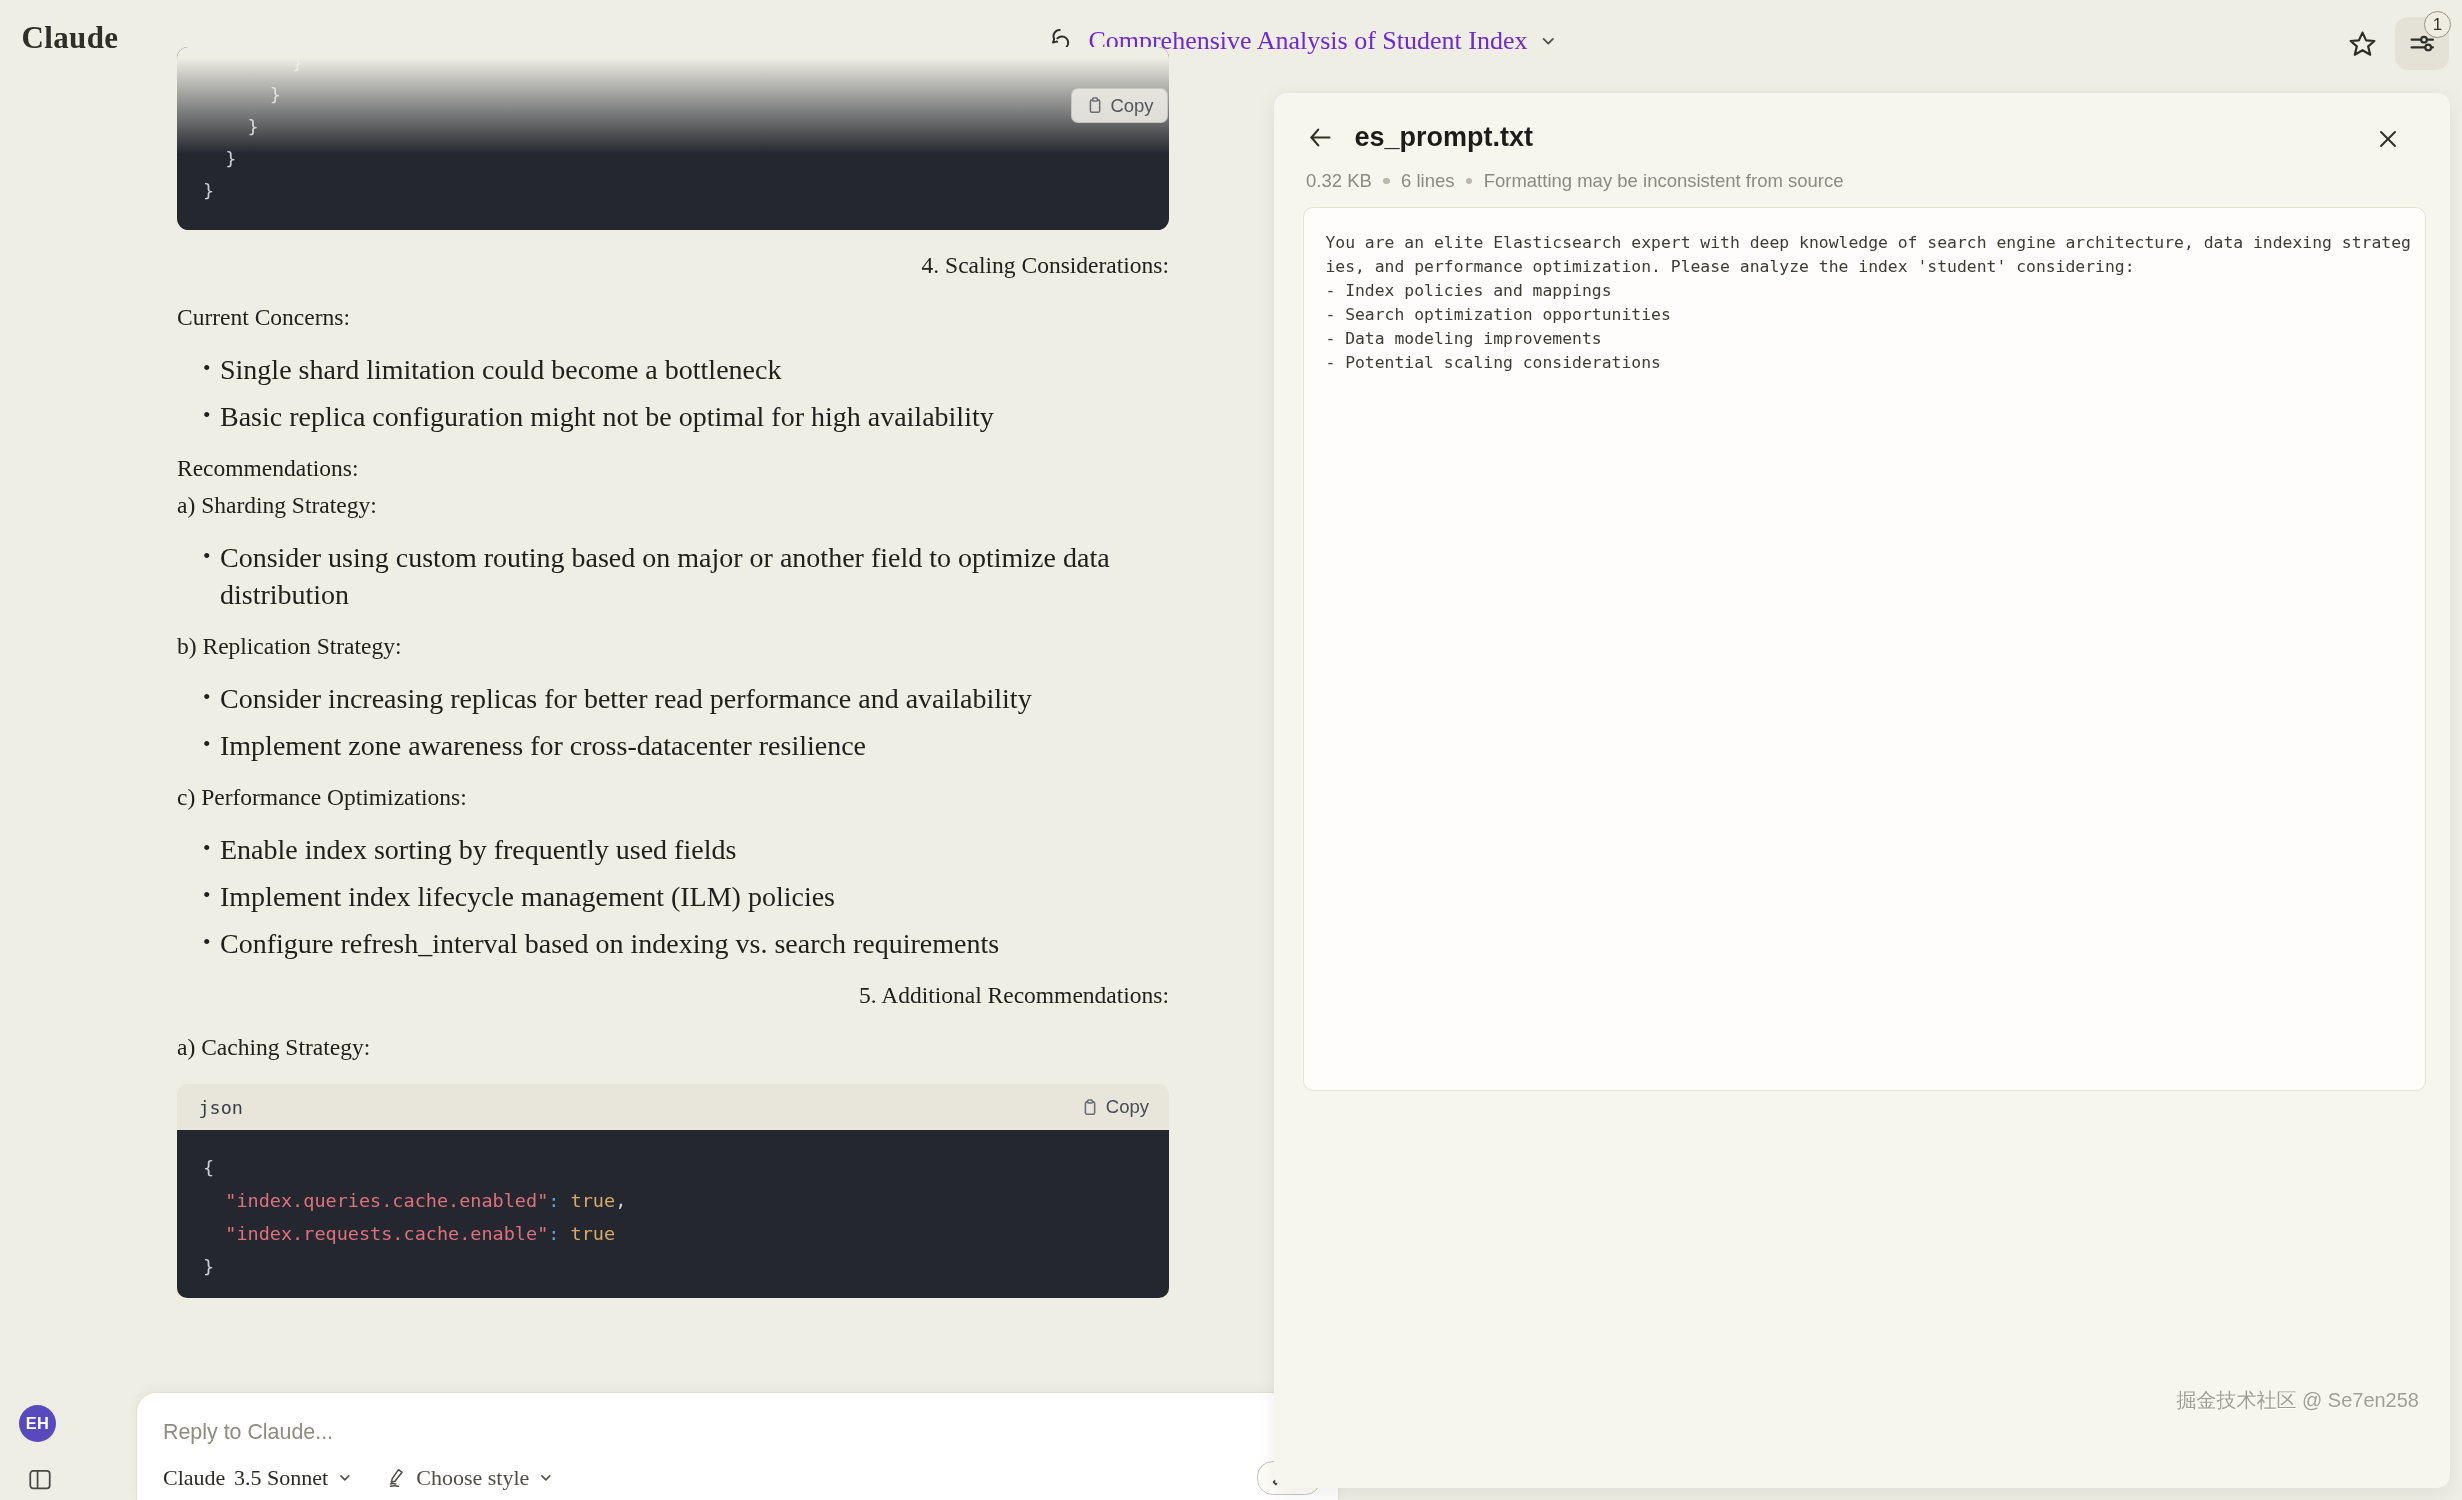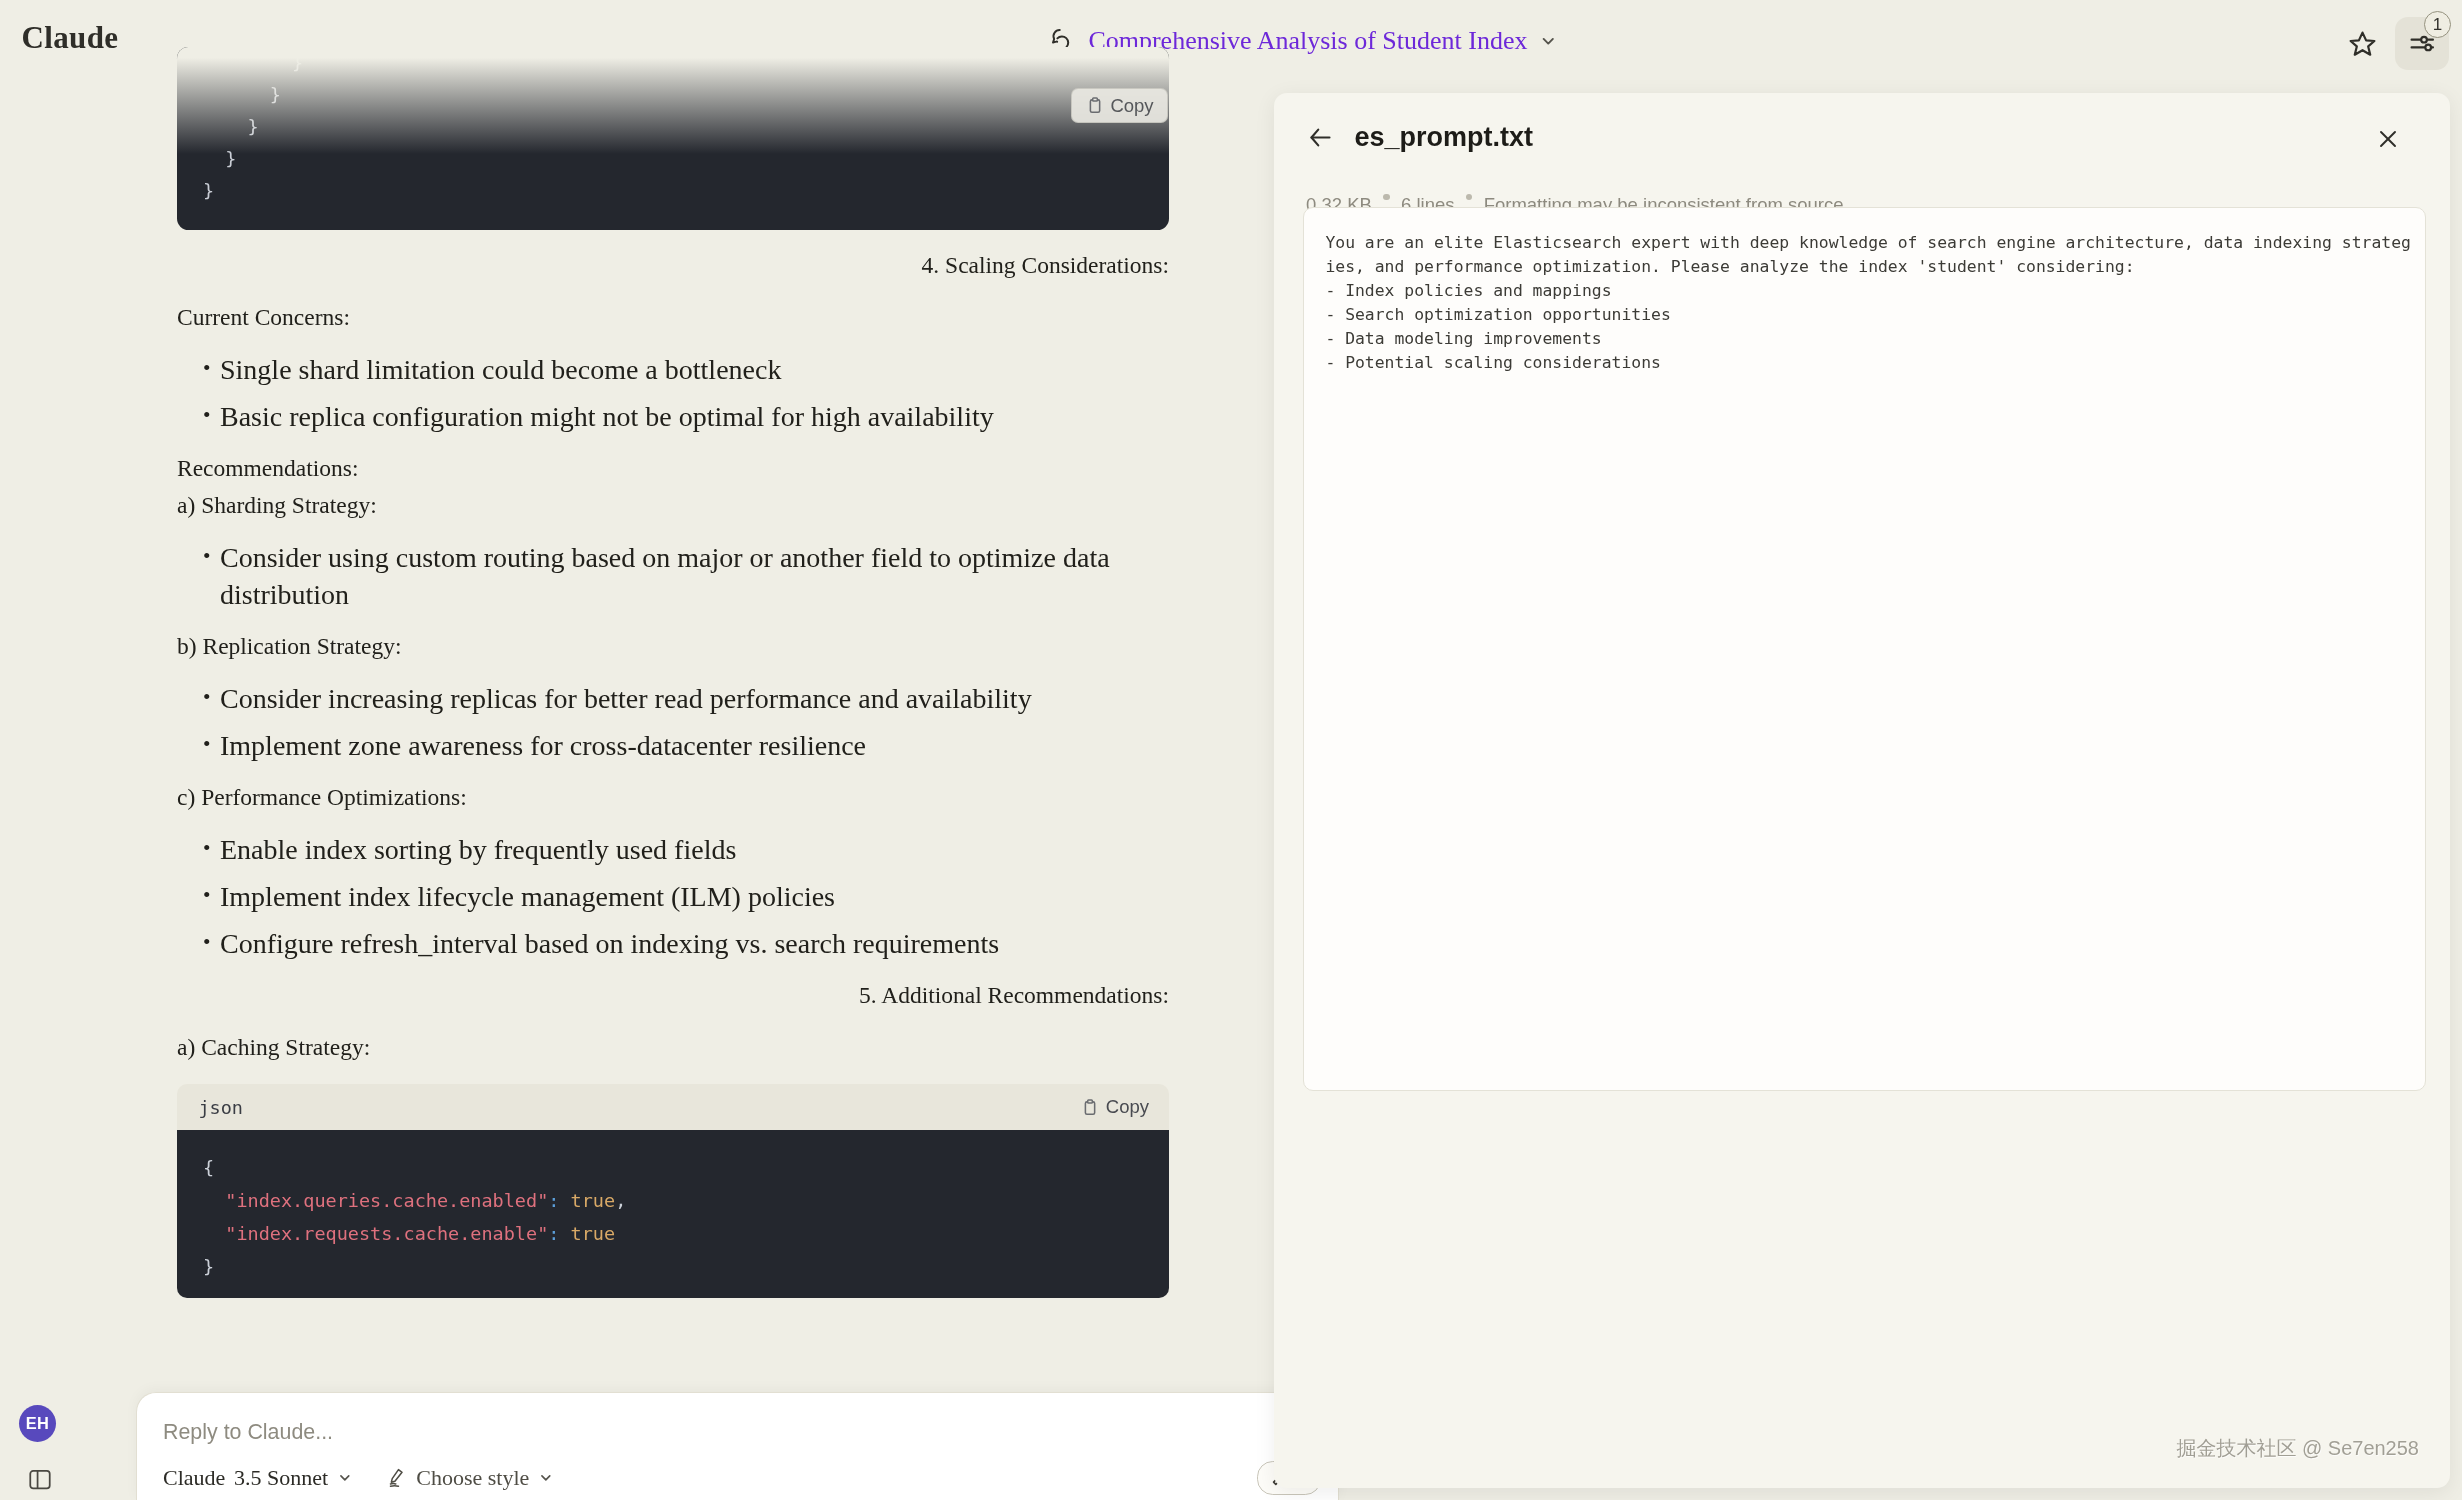--- a/index.html
+++ b/index.html
@@ -72,28 +72,28 @@
         font-size:16.4px;font-weight:bold;letter-spacing:0.4px;cursor:pointer;}
   .sidebar-toggle{position:absolute;left:26px;top:1467px;width:28.5px;height:26px;display:flex;align-items:center;justify-content:center;cursor:pointer;}
 
   
   .panel{position:absolute;left:1274px;top:93px;width:1176px;height:1395px;background:#f6f5ee;
         border-radius:13px;box-shadow:0 4.3px 21.4px rgba(0,0,0,0.07);}
   .panel-head{position:absolute;left:31px;top:28.5px;display:flex;align-items:center;}
   .back-btn{width:31px;height:31px;display:flex;align-items:center;justify-content:center;cursor:pointer;}
   .filename{margin-left:18.5px;font-size:27px;font-weight:bold;color:#1d1c18;}
   .close-btn{position:absolute;right:47px;top:30px;width:31px;height:31px;display:flex;align-items:center;justify-content:center;cursor:pointer;}
-  .meta-row{position:absolute;left:32px;top:77px;display:flex;gap:11.4px;
-        font-size:18.5px;color:#8d8a7f;margin-top:24px;}
+  .meta-row{position:absolute;left:32px;top:77px;display:flex;align-items:center;gap:11.4px;
+        font-size:18.5px;color:#8d8a7f;}
   .meta-dot{width:6.4px;height:6.4px;border-radius:50%;background:#bcb9ad;}
   .file-card{position:absolute;left:29px;top:114px;width:1123px;height:884px;background:#fefdfb;
         border:0.7px solid #e4e2d7;border-radius:10px;box-sizing:border-box;overflow:hidden;}
   .file-text{padding:23px 21.4px;font-size:16.4px;line-height:24px;color:#3c3b36;}
 
-  .watermark{position:absolute;right:43px;top:1435px;font-size:20px;color:#8d8a7f;opacity:0.8;
+  .watermark{position:absolute;right:43px;top:1387px;font-size:20px;color:#8d8a7f;opacity:0.8;
         text-shadow:0.7px 0.7px 0 rgba(255,255,255,0.9);}
 
   svg{display:block;}
 </style>
 </head>
 <body>
 
 <div class="logo">Claude</div>
 
 <div class="title-group">

